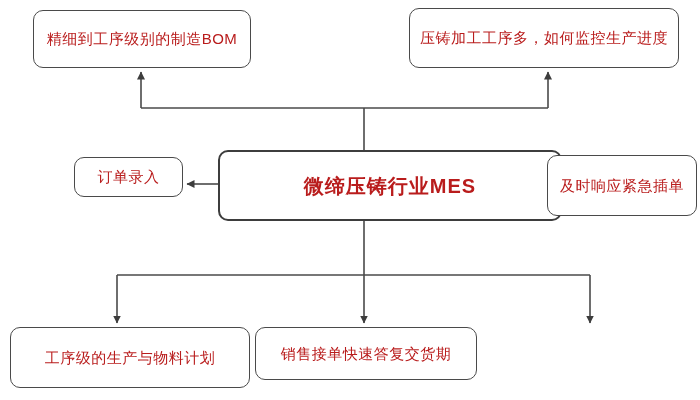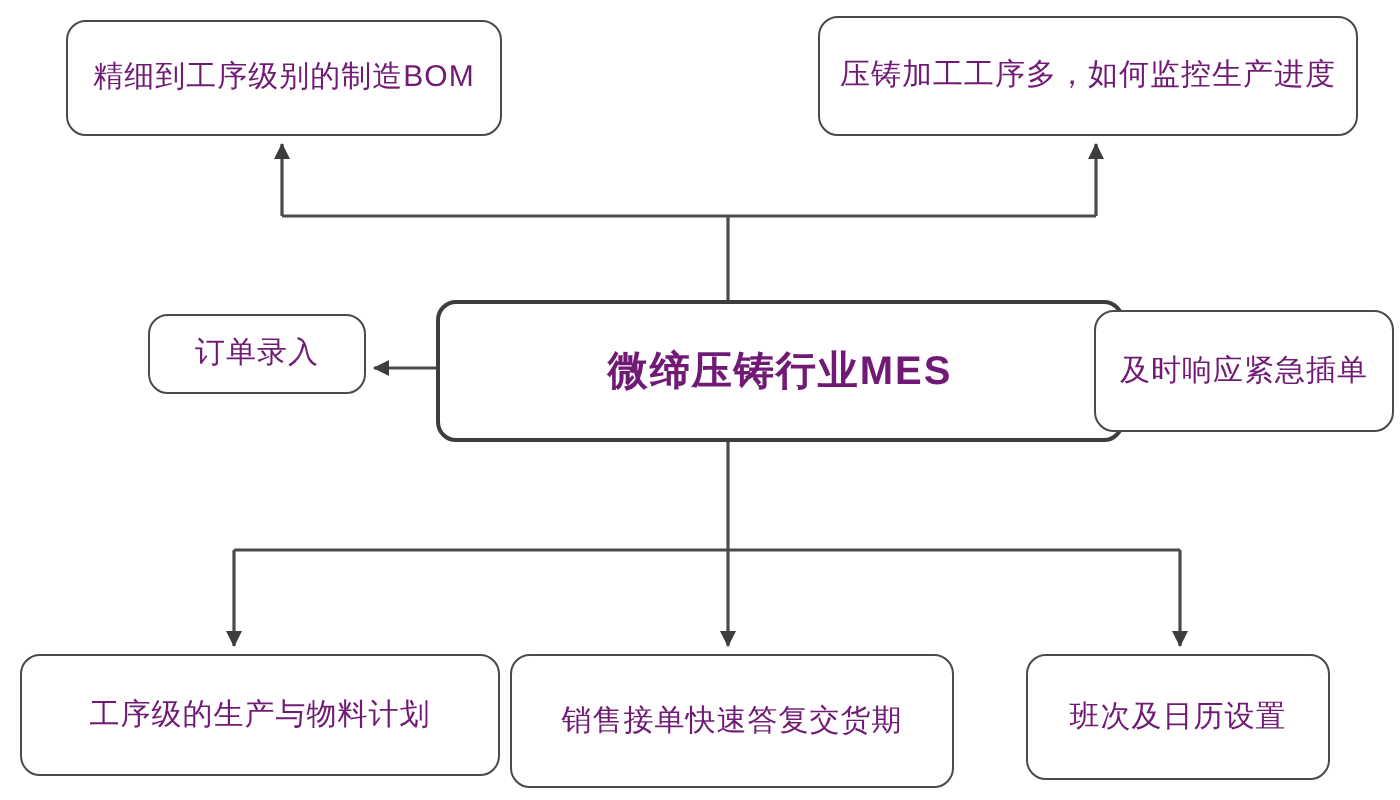--- a/index.html
+++ b/index.html
@@ -20,21 +20,21 @@
   }
   .node {
     position: absolute;
     background: #ffffff;
     border: 1.6px solid #4a4a4a;
     border-radius: 10px;
     display: flex;
     align-items: center;
     justify-content: center;
     text-align: center;
-    color: #701a75;
+    color: #b91c1c;
     font-size: 15px;
     letter-spacing: 0.5px;
     padding: 2px 6px;
     line-height: 1.2;
   }
   .node.center-node {
     border-width: 2.2px;
     border-color: #3d3d3d;
     font-size: 20px;
     font-weight: bold;
@@ -87,21 +87,18 @@
   </div>
 
   <div class="node" style="left:547px; top:155px; width:150px; height:61px;">
     <span>及时响应紧急插单</span>
   </div>
 
   <div class="node" style="left:10px; top:327px; width:240px; height:61px;">
     <span>工序级的生产与物料计划</span>
   </div>
 
-  <div class="node" style="left:255px; top:327px; width:222px; height:67px;">
+  <div class="node" style="left:255px; top:327px; width:222px; height:53px;">
     <span>销售接单快速答复交货期</span>
   </div>
 
-  <div class="node" style="left:513px; top:327px; width:152px; height:63px;">
-    <span>班次及日历设置</span>
-  </div>
 
 </div>
 
 </body></html>

